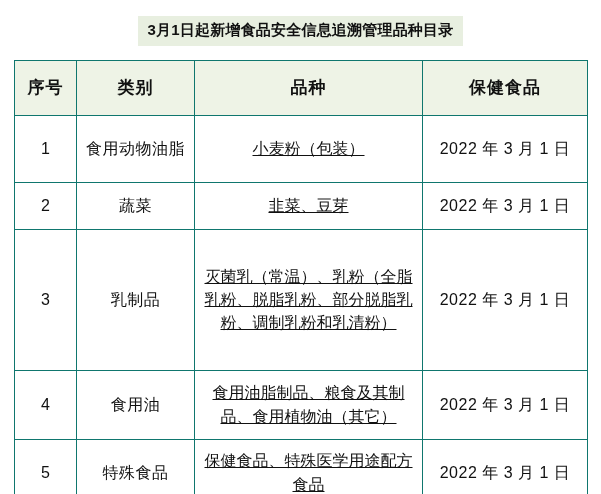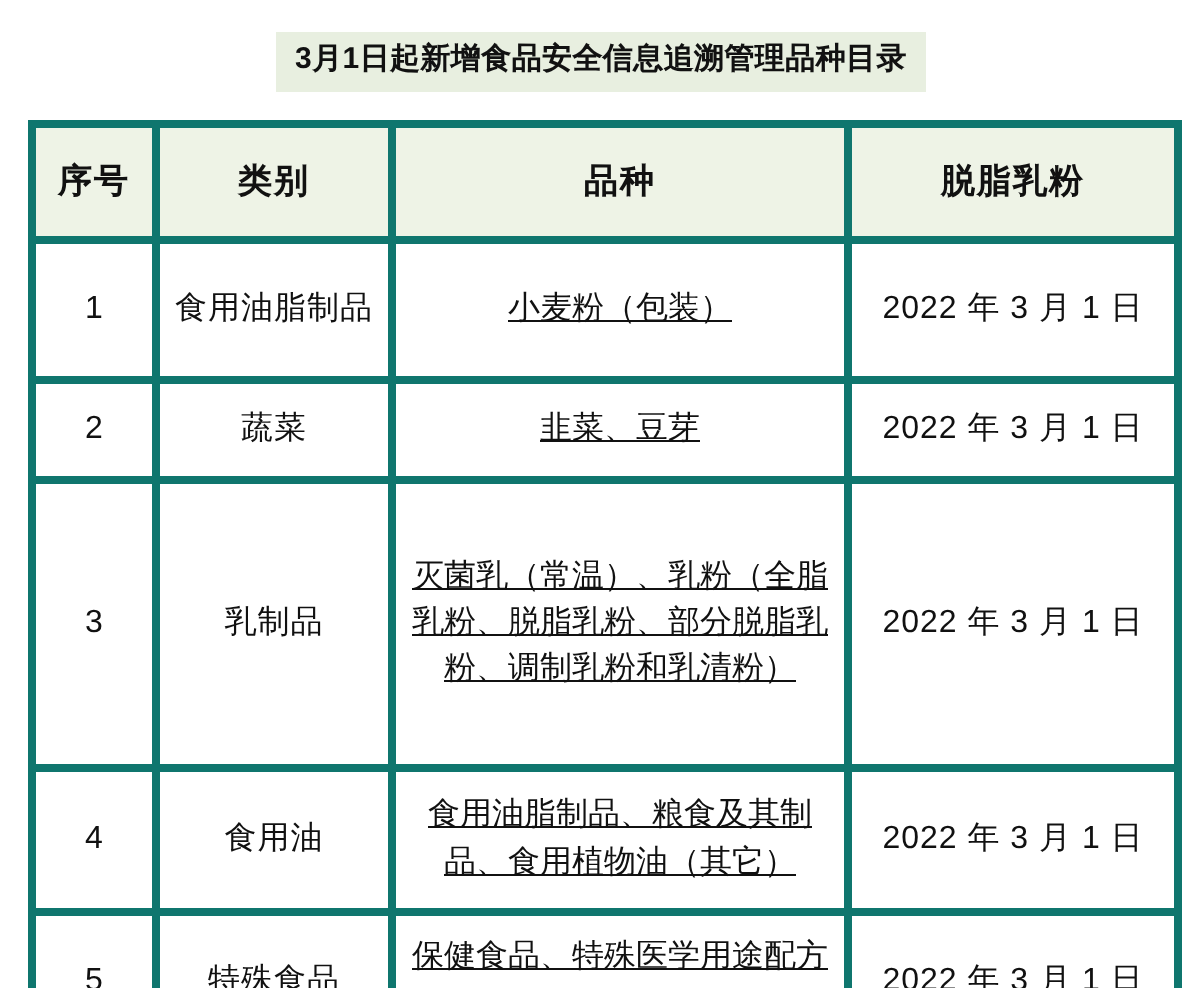--- a/index.html
+++ b/index.html
@@ -46,21 +46,21 @@
     table-layout: fixed;
     background: #ffffff;
   }
   table.catalog col.c1 { width: 62px; }
   table.catalog col.c2 { width: 118px; }
   table.catalog col.c3 { width: 228px; }
   table.catalog col.c4 { width: 165px; }
 
   table.catalog th,
   table.catalog td {
-    border: 4px solid #0f766e;
+    border: 1px solid #0f766e;
     text-align: center;
     vertical-align: middle;
     color: #111111;
     padding: 6px 6px;
   }
   table.catalog thead th {
     background: #eef3e6;
     font-size: 17px;
     font-weight: bold;
     height: 42px;
@@ -108,27 +108,27 @@
         <col class="c1">
         <col class="c2">
         <col class="c3">
         <col class="c4">
       </colgroup>
       <thead>
         <tr>
           <th>序号</th>
           <th>类别</th>
           <th>品种</th>
-          <th>脱脂乳粉</th>
+          <th>保健食品</th>
         </tr>
       </thead>
       <tbody>
         <tr class="r1">
           <td class="col-no">1</td>
-          <td class="col-cat">食用油脂制品</td>
+          <td class="col-cat">食用动物油脂</td>
           <td class="col-var">小麦粉（包装）</td>
           <td class="col-date">2022 年 3 月 1 日</td>
         </tr>
         <tr class="r2">
           <td class="col-no">2</td>
           <td class="col-cat">蔬菜</td>
           <td class="col-var">韭菜、豆芽</td>
           <td class="col-date">2022 年 3 月 1 日</td>
         </tr>
         <tr class="r3">

